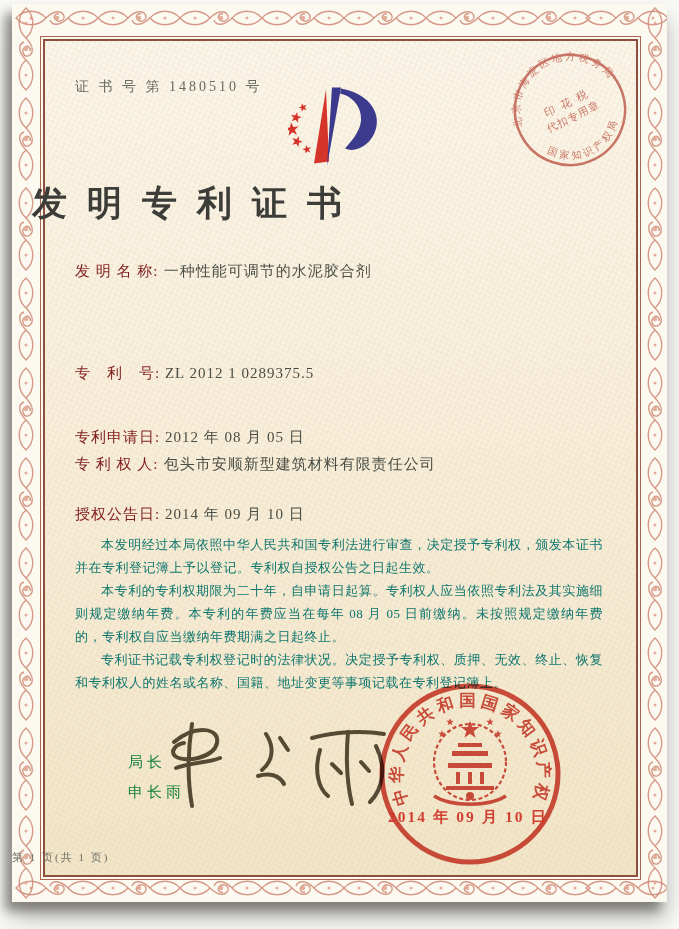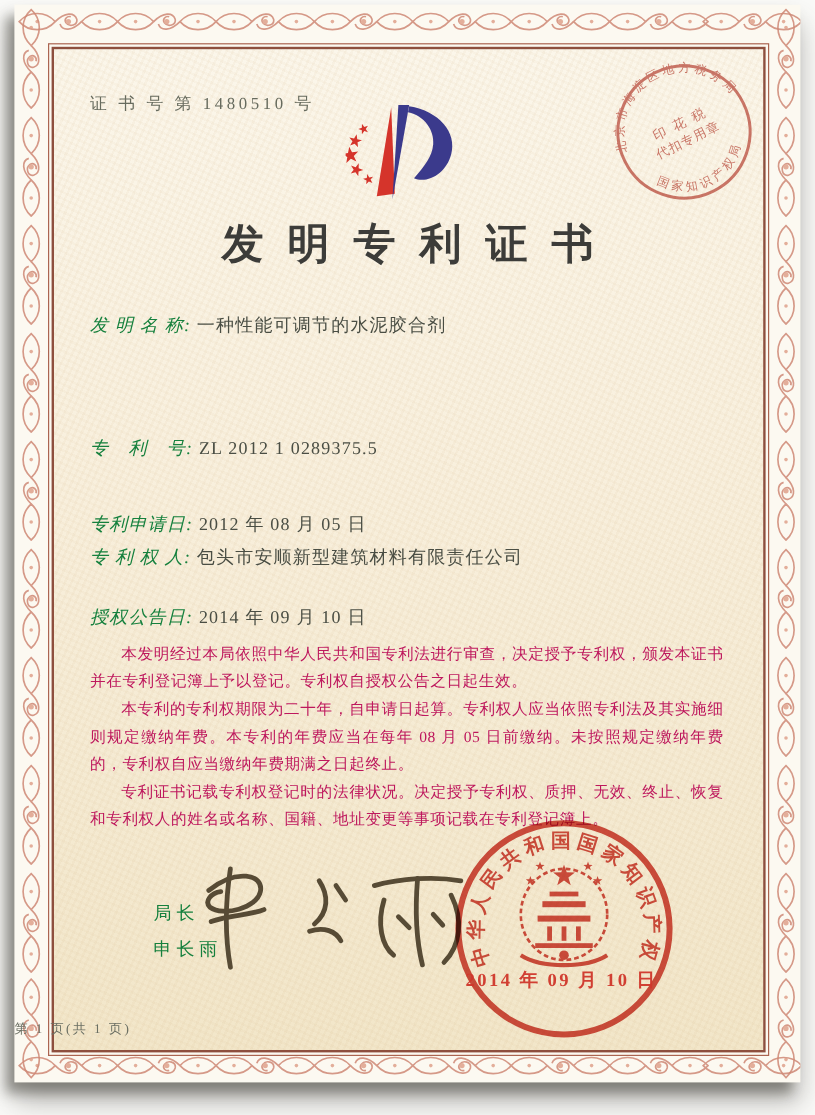--- a/index.html
+++ b/index.html
@@ -21,29 +21,29 @@
            border:1px solid #ab6450; padding:2px; background:transparent; }
   .frame-inner { width:100%; height:100%; border:2px solid #8e4f3e;
     background:
       repeating-linear-gradient(115deg, rgba(205,170,120,.07) 0 2px, rgba(0,0,0,0) 2px 5px),
       repeating-linear-gradient(25deg,  rgba(205,170,120,.06) 0 2px, rgba(0,0,0,0) 2px 5px),
       linear-gradient(180deg,#fbf6ea 0%, #f8efdc 45%, #f2e6c9 100%);
   }
   .cert-no { position:absolute; left:63px; top:74px; font-size:14px; letter-spacing:3px;
              color:#676b5e; white-space:pre; }
   .logo { position:absolute; left:276px; top:80px; }
-  .title { position:absolute; left:0; top:176px; width:655px; text-align:center;
+  .title { position:absolute; left:0; top:176px; width:655px; text-align:left;
            font-size:35px; font-weight:bold; color:#3c3c39; letter-spacing:20px;
            text-indent:20px; }
   .field-row { position:absolute; left:63px; width:540px; font-size:15px; color:#50544a;
                letter-spacing:1px; }
-  .field-label { display:inline-block; min-width:84px; white-space:pre; color:#15803d;font-style:italic; }
+  .field-label { display:inline-block; min-width:84px; white-space:pre; color:#7f1d1d; }
   .field-value { color:#4a4e44; white-space:pre;text-align:right; }
   .body-text { position:absolute; left:63px; top:529px; width:528px; font-size:13px;
-               color:#be185d; line-height:23px; text-align:justify; letter-spacing:.5px; }
+               color:#0f766e; line-height:23px; text-align:justify; letter-spacing:.5px; }
   .body-text p { text-indent:2em; }
   .signer { position:absolute; left:68px; top:743px; font-size:15px; color:#15803d;
             letter-spacing:4px; line-height:30px;margin-left:48px; }
   .signature-svg { position:absolute; left:150px; top:712px; }
   .seal-main { position:absolute; left:364px; top:676px; opacity:.92;
                mix-blend-mode:multiply; }
   .seal-date { position:absolute; left:376px; top:803px; font-size:15.5px; font-weight:bold;
                color:#d0372b; letter-spacing:2px; white-space:pre; opacity:.95; }
   .seal-tax { position:absolute; left:498px; top:46px; transform:rotate(-26deg);
               opacity:.8; mix-blend-mode:multiply; }

